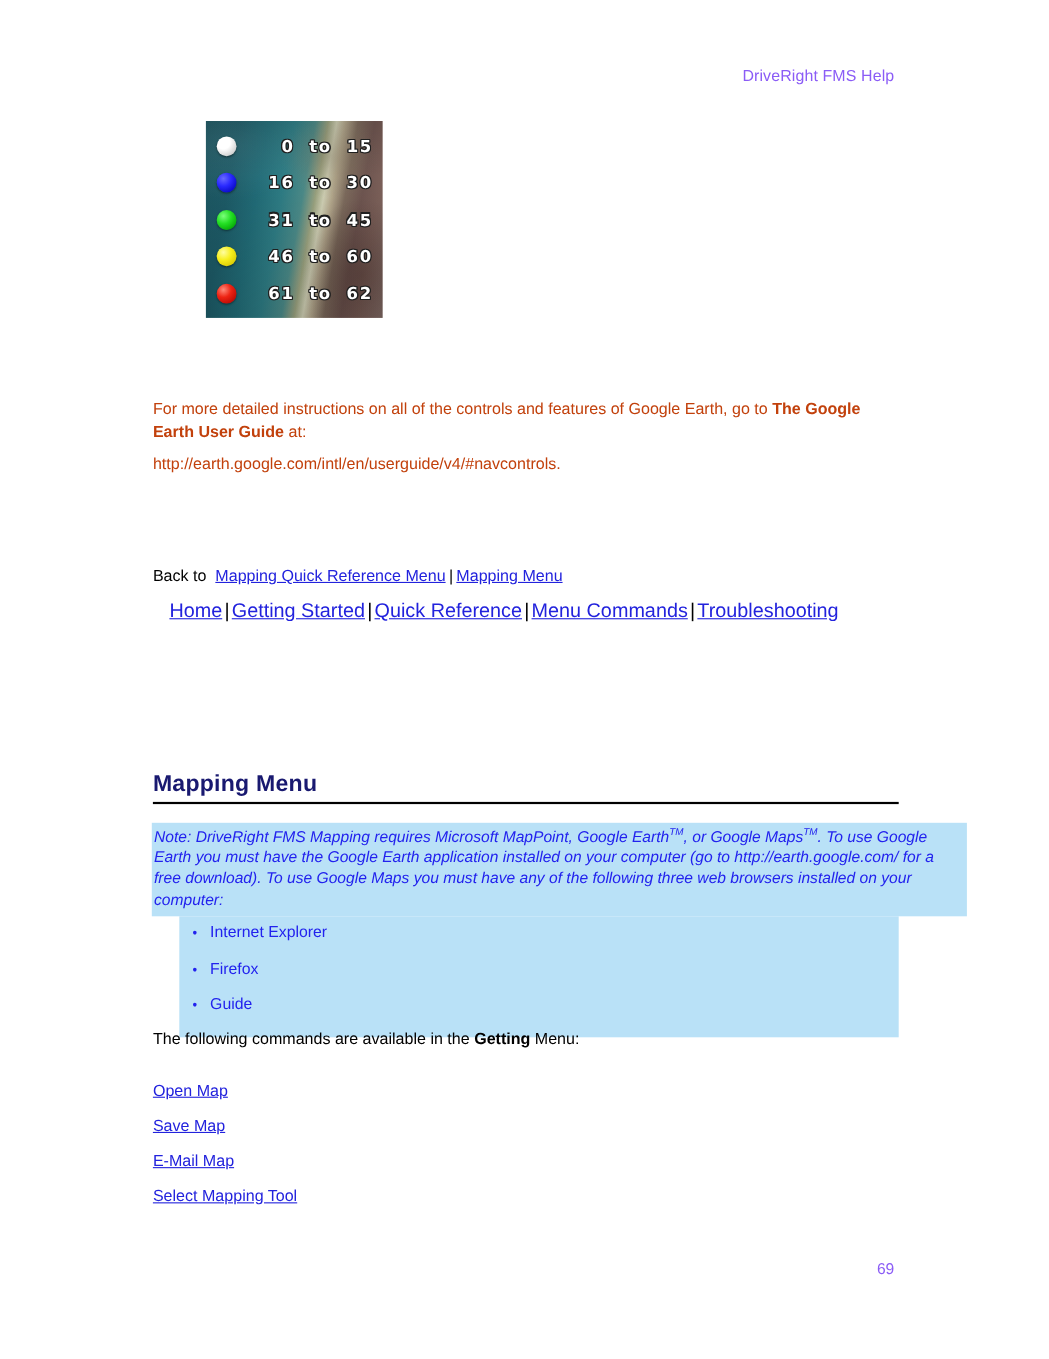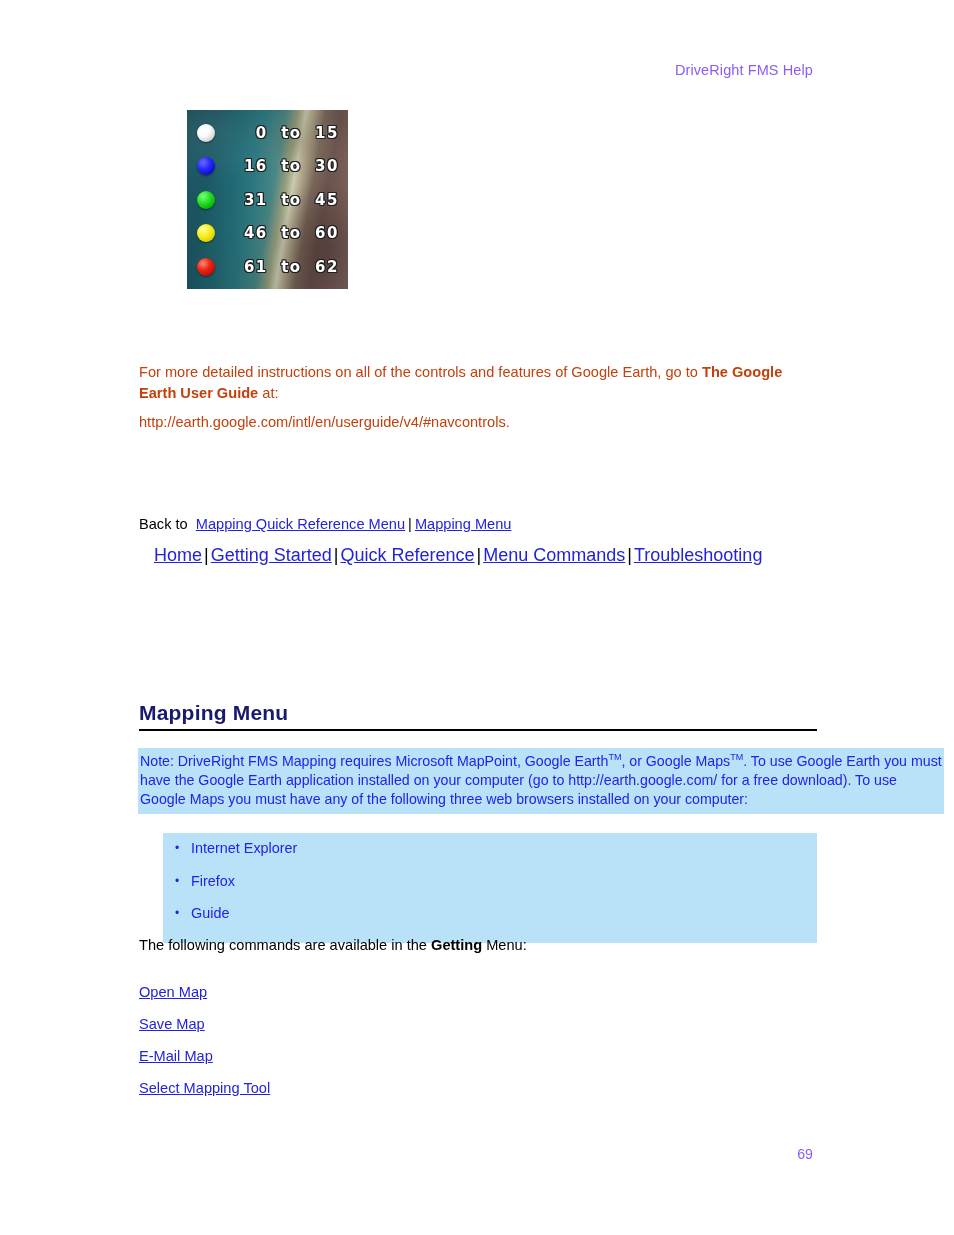--- a/index.html
+++ b/index.html
@@ -168,27 +168,28 @@
     width: 678px;
     height: 2px;
     background: #000000;
   }
 
   
   .note-box {
     position: absolute;
     left: 138px;
     top: 748px;
-    width: 806px;
+    width: 741px;
     background: #b9e1f7;
     color: #2222ee;
     font-size: 14.2px;
     line-height: 19.2px;
     padding: 4px 2px 4px 2px;
     box-sizing: border-box;
+    font-style: italic;
   }
   .note-box sup {
     font-size: 9px;
     vertical-align: super;
     line-height: 0;
   }
 
   .bullet-box {
     position: absolute;
     left: 163px;

